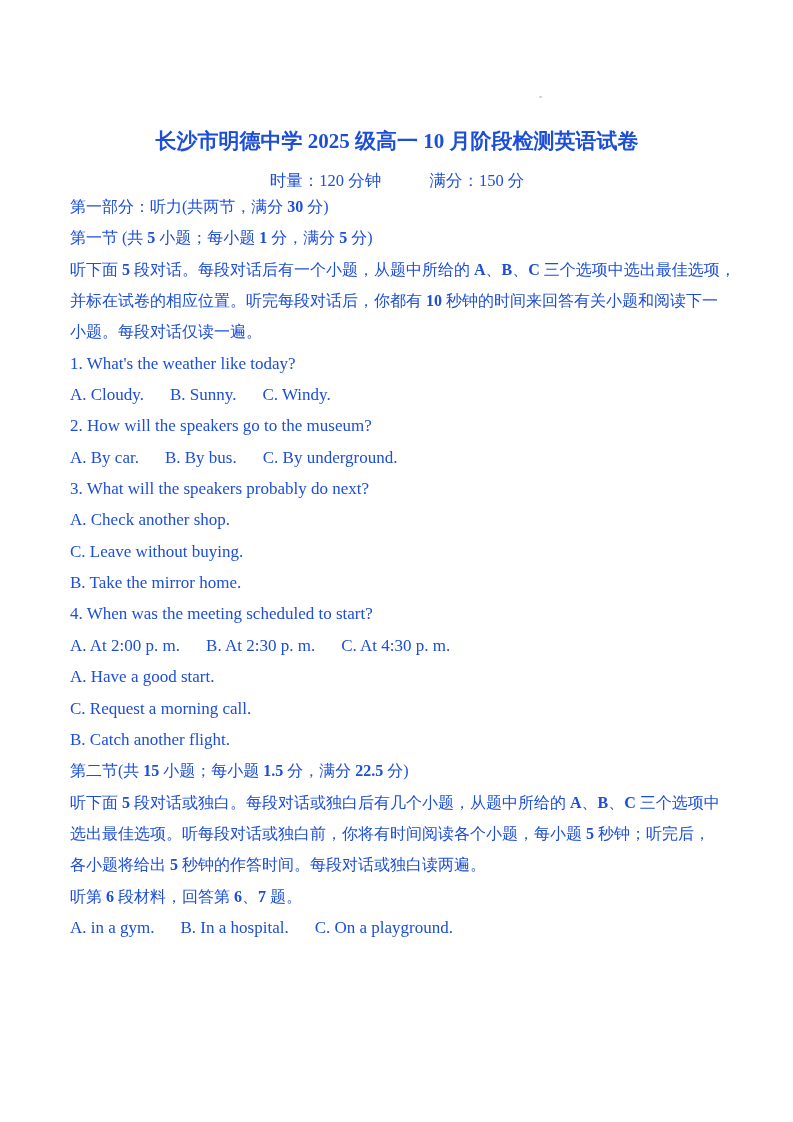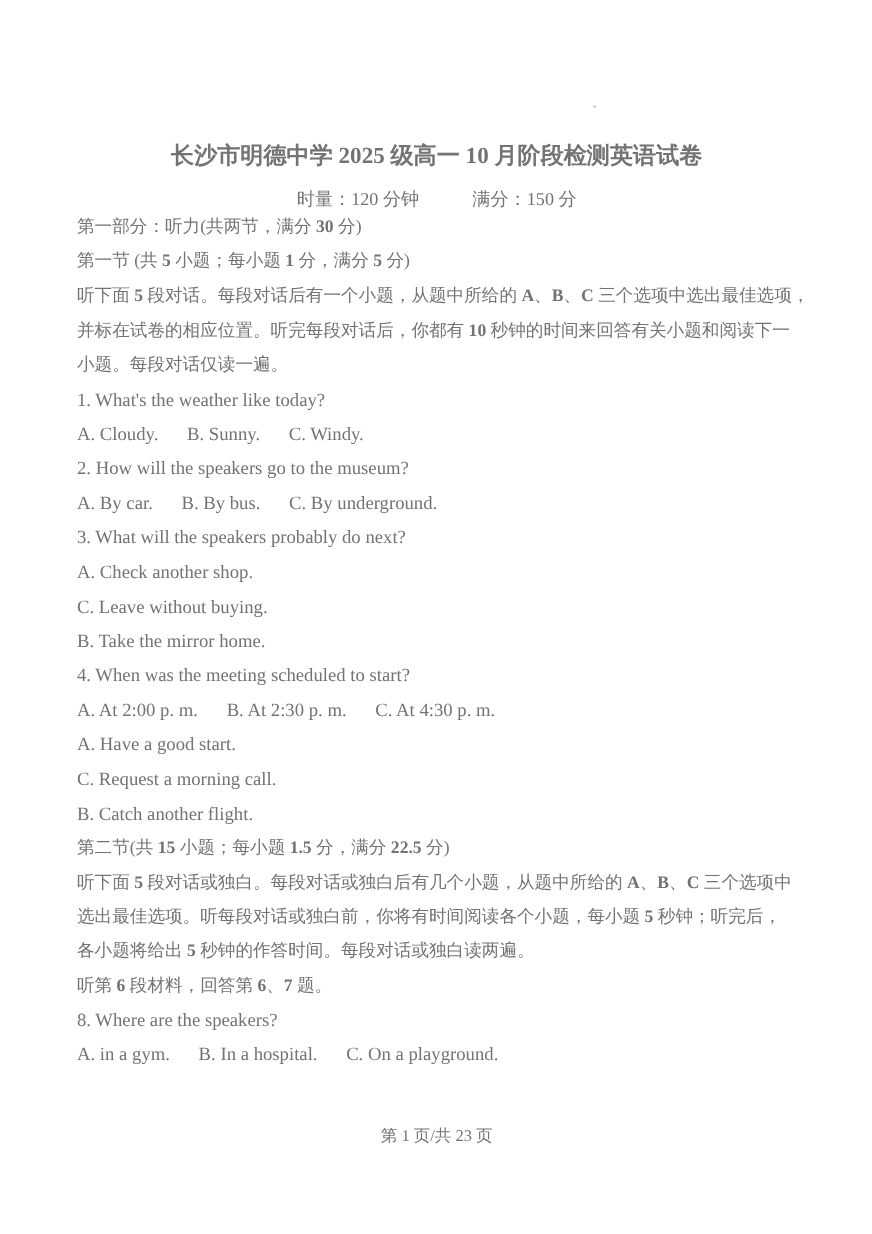--- a/index.html
+++ b/index.html
@@ -2,21 +2,21 @@
 <html><head>
 <meta charset="utf-8">
 <style>
   * { margin: 0; padding: 0; box-sizing: border-box; }
   html, body { background: #ffffff; }
   .page {
     position: relative;
     width: 793px;
     height: 1122px;
     background: #ffffff;
-    color: #737373;
+    color: #1d4ed8;
     font-family: "Liberation Serif", "DejaVu Serif", serif;
     overflow: hidden;
   }
   .title {
     position: absolute;
     top: 127px;
     left: 70px;
     width: 654px;
     text-align: center;
     font-size: 21px;
@@ -101,18 +101,16 @@
       <div class="line en"><span>4. When was the meeting scheduled to start?</span></div>
       <div class="line en opts"><span class="opt">A. At 2:00 p. m.</span><span class="opt">B. At 2:30 p. m.</span><span class="opt">C. At 4:30 p. m.</span></div>
       <div class="line en"><span>A. Have a good start.</span></div>
       <div class="line en"><span>C. Request a morning call.</span></div>
       <div class="line en"><span>B. Catch another flight.</span></div>
       <div class="line cn"><span>第二节(共 </span><span class="b">15</span><span> 小题；每小题 </span><span class="b">1.5</span><span> 分，满分 </span><span class="b">22.5</span><span> 分)</span></div>
       <div class="line cn"><span>听下面 </span><span class="b">5</span><span> 段对话或独白。每段对话或独白后有几个小题，从题中所给的 </span><span class="b">A</span><span>、</span><span class="b">B</span><span>、</span><span class="b">C</span><span> 三个选项中</span></div>
       <div class="line cn"><span>选出最佳选项。听每段对话或独白前，你将有时间阅读各个小题，每小题 </span><span class="b">5</span><span> 秒钟；听完后，</span></div>
       <div class="line cn"><span>各小题将给出 </span><span class="b">5</span><span> 秒钟的作答时间。每段对话或独白读两遍。</span></div>
       <div class="line cn"><span>听第 </span><span class="b">6</span><span> 段材料，回答第 </span><span class="b">6</span><span>、</span><span class="b">7</span><span> 题。</span></div>
-      <div class="line en"><span>8. Where are the speakers?</span></div>
       <div class="line en opts"><span class="opt">A. in a gym.</span><span class="opt">B. In a hospital.</span><span class="opt">C. On a playground.</span></div>
     </div>
 
-  <div class="footer">第 1 页/共 23 页</div>
 </div>
 
 </body></html>

